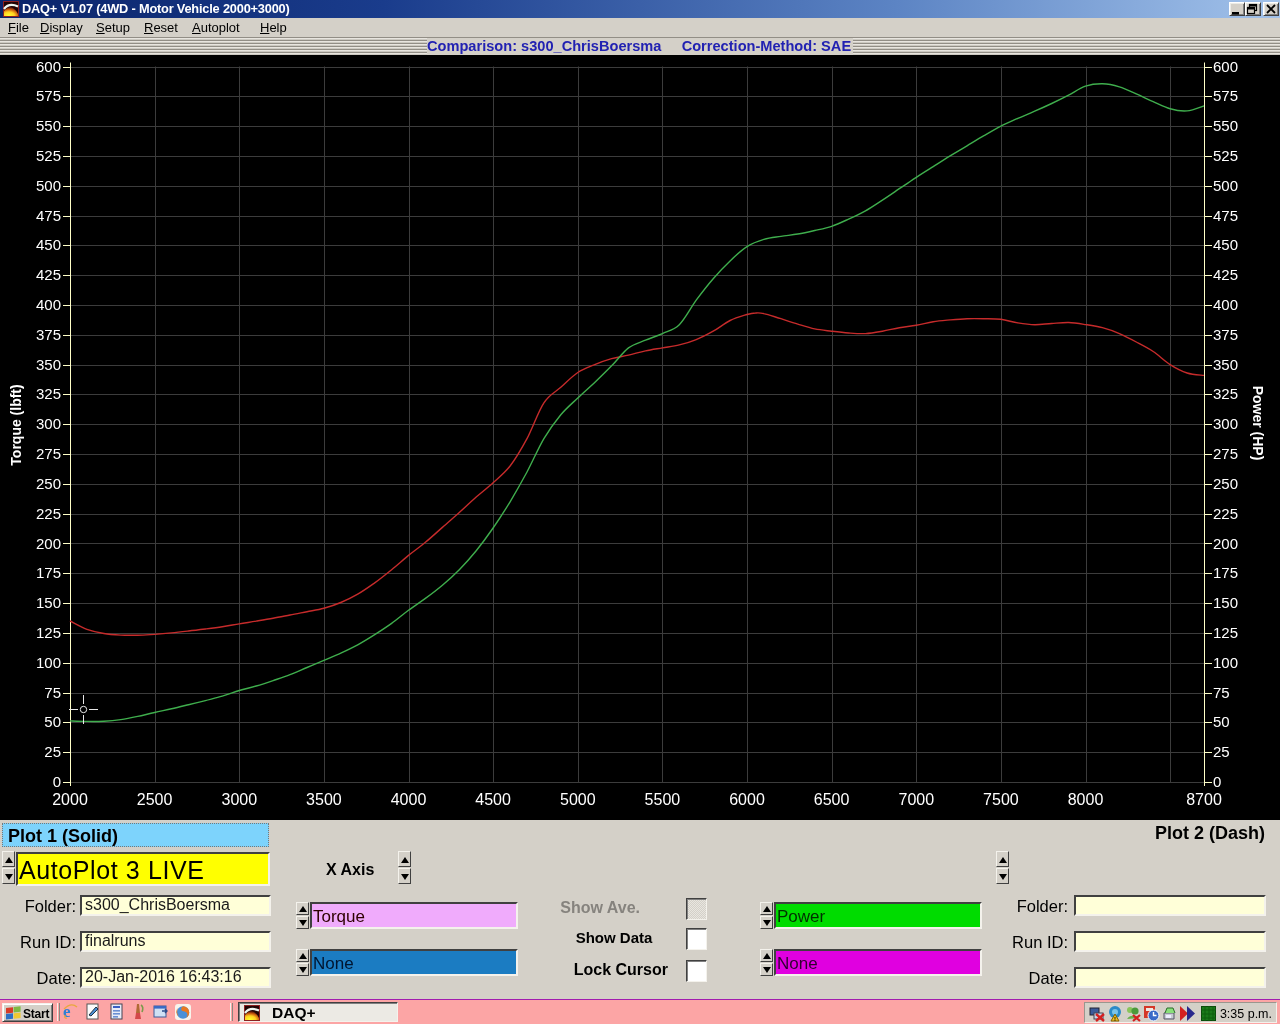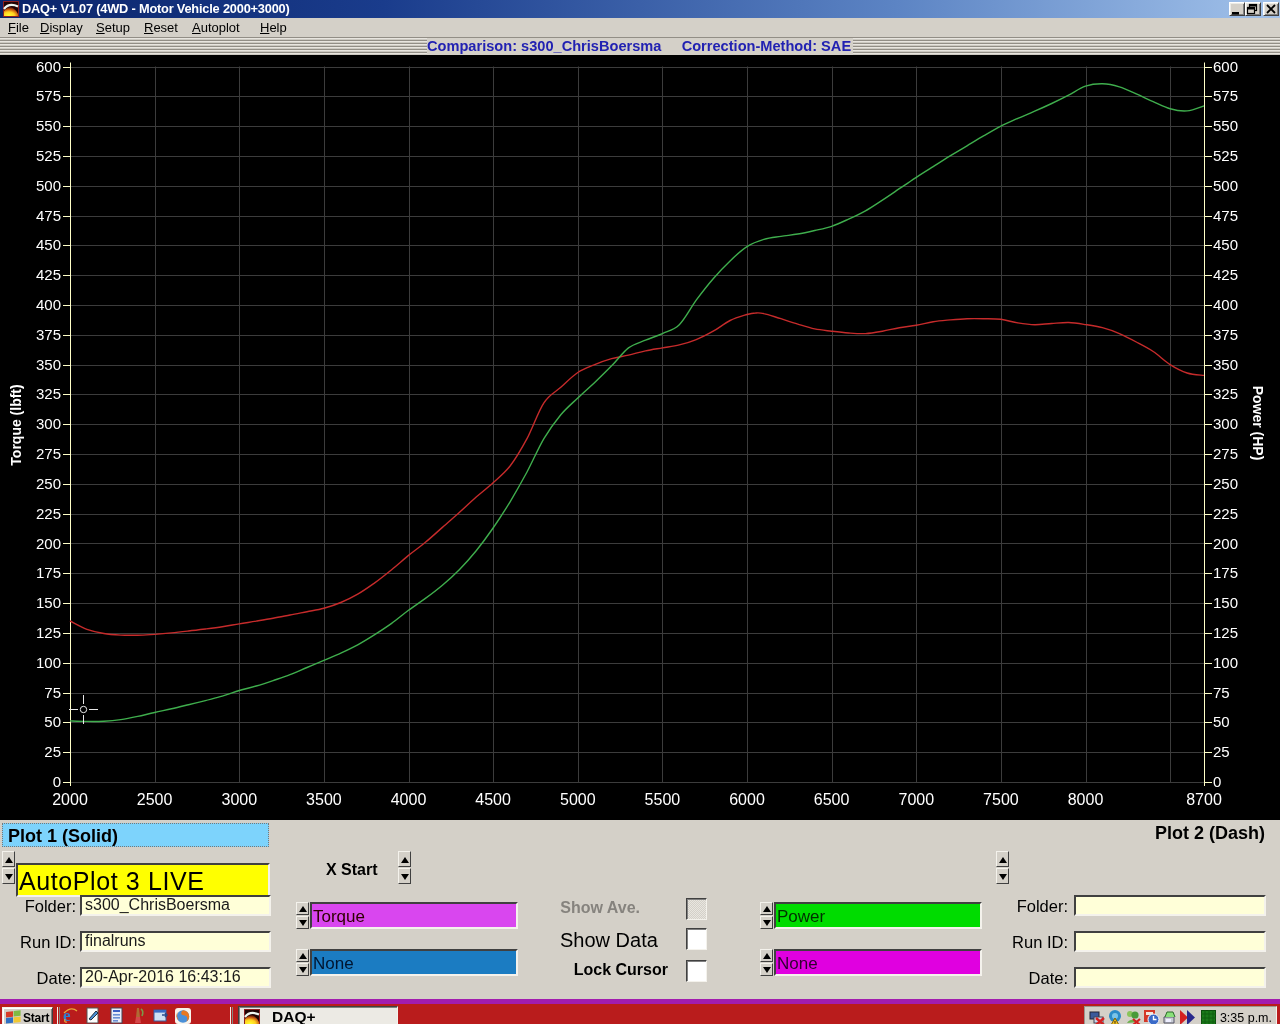--- a/index.html
+++ b/index.html
@@ -36,21 +36,21 @@
 .tri-d{position:absolute;left:2px;width:0;height:0;border-left:4px solid transparent;
  border-right:4px solid transparent;border-top:6px solid #000}
 .lbl{font-weight:normal;font-size:16.5px;color:#000;text-align:right}
 .field{background:#ffffd8;border:2px solid;border-color:#404040 #f4f2ec #f4f2ec #404040;
  font-size:16px;line-height:16px;color:#1a1a1a;padding-left:3px}
 .cfield{border:2px solid;border-color:#404040 #f4f2ec #f4f2ec #404040;
  font-size:17px;color:#000;padding-left:1px}
 .chk{background:#fff;border:1px solid;border-color:#404040 #f4f2ec #f4f2ec #404040;
  box-shadow:inset 1px 1px 0 #808080}
 
-#taskbar{left:0;top:999px;width:1280px;height:25px;background:#b91c1c;border-top:5px solid #a21caf}
+#taskbar{left:0;top:999px;width:1280px;height:25px;background:#fca5a5;border-top:1px solid #a21caf}
 #startbtn{left:2px;top:3px;width:51px;height:19px;background:#d4d0c8;
  border:1px solid;border-color:#f4f2ec #404040 #404040 #f4f2ec;
  box-shadow:inset 1px 1px 0 #fff, inset -1px -1px 0 #808080;}
 #startbtn span{position:absolute;left:20px;top:3px;font-weight:bold;font-size:12px;letter-spacing:-0.2px}
 #taskbtn{left:238px;top:2px;width:160px;height:20px;background:#eceae4;
  border:1px solid;border-color:#404040 #f4f2ec #f4f2ec #404040;
  box-shadow:inset 1px 1px 0 #808080;}
 #taskbtn span{position:absolute;left:33px;top:1px;font-weight:bold;font-size:15.5px}
 #tray{left:1084px;top:2px;width:193px;height:21px;background:#d4d0c8;
  border:1px solid;border-color:#9a968e #f4f2ec #f4f2ec #9a968e;}
@@ -277,23 +277,23 @@
 <div class="abs" style="right:15px;top:3px;font-weight:bold;font-size:18px">Plot 2 (Dash)</div>
 
 <div class="abs spin" style="left:2px;top:31px;height:34px">
  <div class="up" style="top:0;height:16px">
         <i class="tri-u" style="top:5px"></i>
       </div>
  <div class="dn" style="top:17px;height:16px">
         <i class="tri-d" style="top:5px"></i>
       </div>
 </div>
-<div class="abs bigfield" style="left:16px;top:43px;width:254px;height:34px;padding:2px 12px 0 1px">AutoPlot 3 LIVE</div>
-
-<div class="abs" style="left:326px;top:41px;font-weight:bold;font-size:16px">X Start</div>
+<div class="abs bigfield" style="left:16px;top:32px;width:254px;height:34px;padding:2px 12px 0 1px">AutoPlot 3 LIVE</div>
+
+<div class="abs" style="left:326px;top:41px;font-weight:bold;font-size:16px">X Axis</div>
 <div class="abs spin" style="left:398px;top:31px;height:34px">
  <div class="up" style="top:0;height:16px">
         <i class="tri-u" style="top:5px"></i>
       </div>
  <div class="dn" style="top:17px;height:16px">
         <i class="tri-d" style="top:5px"></i>
       </div>
 </div>
 
 <div class="abs spin" style="left:996px;top:29px;height:38px">
@@ -303,44 +303,44 @@
  <div class="dn" style="top:19px;height:16px">
         <i class="tri-d" style="top:5px"></i>
       </div>
 </div>
 
 <div class="abs lbl" style="left:0px;top:77px;width:76px">Folder:</div>
 <div class="abs field" style="left:80px;top:75px;width:191px;height:21px">s300_ChrisBoersma</div>
 <div class="abs lbl" style="left:0px;top:113px;width:76px">Run ID:</div>
 <div class="abs field" style="left:80px;top:111px;width:191px;height:21px">finalruns</div>
 <div class="abs lbl" style="left:0px;top:149px;width:76px">Date:</div>
-<div class="abs field" style="left:80px;top:147px;width:191px;height:21px">20-Apr-2016 16:43:16</div>
+<div class="abs field" style="left:80px;top:147px;width:191px;height:21px">20-Jan-2016 16:43:16</div>
 
 <div class="abs spin" style="left:296px;top:82px;height:27px">
  <div class="up" style="top:0;height:13px">
         <i class="tri-u" style="top:3px"></i>
       </div>
  <div class="dn" style="top:14px;height:13px">
         <i class="tri-d" style="top:3px"></i>
       </div>
 </div>
-<div class="abs cfield" style="left:310px;top:82px;width:208px;height:27px;background:#d946ef;color:#2d0000;padding-top:3px">Torque</div>
+<div class="abs cfield" style="left:310px;top:82px;width:208px;height:27px;background:#f0abfc;color:#2d0000;padding-top:3px">Torque</div>
 <div class="abs spin" style="left:296px;top:129px;height:27px">
  <div class="up" style="top:0;height:13px">
         <i class="tri-u" style="top:3px"></i>
       </div>
  <div class="dn" style="top:14px;height:13px">
         <i class="tri-d" style="top:3px"></i>
       </div>
 </div>
 <div class="abs cfield" style="left:310px;top:129px;width:208px;height:27px;background:#1b7cc2;color:#001530;padding-top:3px">None</div>
 
 <div class="abs" style="left:560px;top:79px;width:80px;font-size:16px;font-weight:bold;color:#86837e;text-align:right">Show Ave.</div>
 <div class="abs chk" style="left:686px;top:78px;width:21px;height:22px;background:repeating-conic-gradient(#d4d0c8 0% 25%,#e8e6e0 0% 50%) 0 0/2px 2px"></div>
-<div class="abs" style="left:560px;top:109px;width:108px;font-size:20px;font-weight:normal;text-align:left">Show Data</div>
+<div class="abs" style="left:560px;top:109px;width:108px;font-size:15px;font-weight:bold;text-align:center">Show Data</div>
 <div class="abs chk" style="left:686px;top:108px;width:21px;height:22px"></div>
 <div class="abs" style="left:560px;top:141px;width:108px;font-size:16px;font-weight:bold;text-align:right">Lock Cursor</div>
 <div class="abs chk" style="left:686px;top:140px;width:21px;height:22px"></div>
 
 <div class="abs spin" style="left:760px;top:82px;height:27px">
  <div class="up" style="top:0;height:13px">
         <i class="tri-u" style="top:3px"></i>
       </div>
  <div class="dn" style="top:14px;height:13px">
         <i class="tri-d" style="top:3px"></i>

